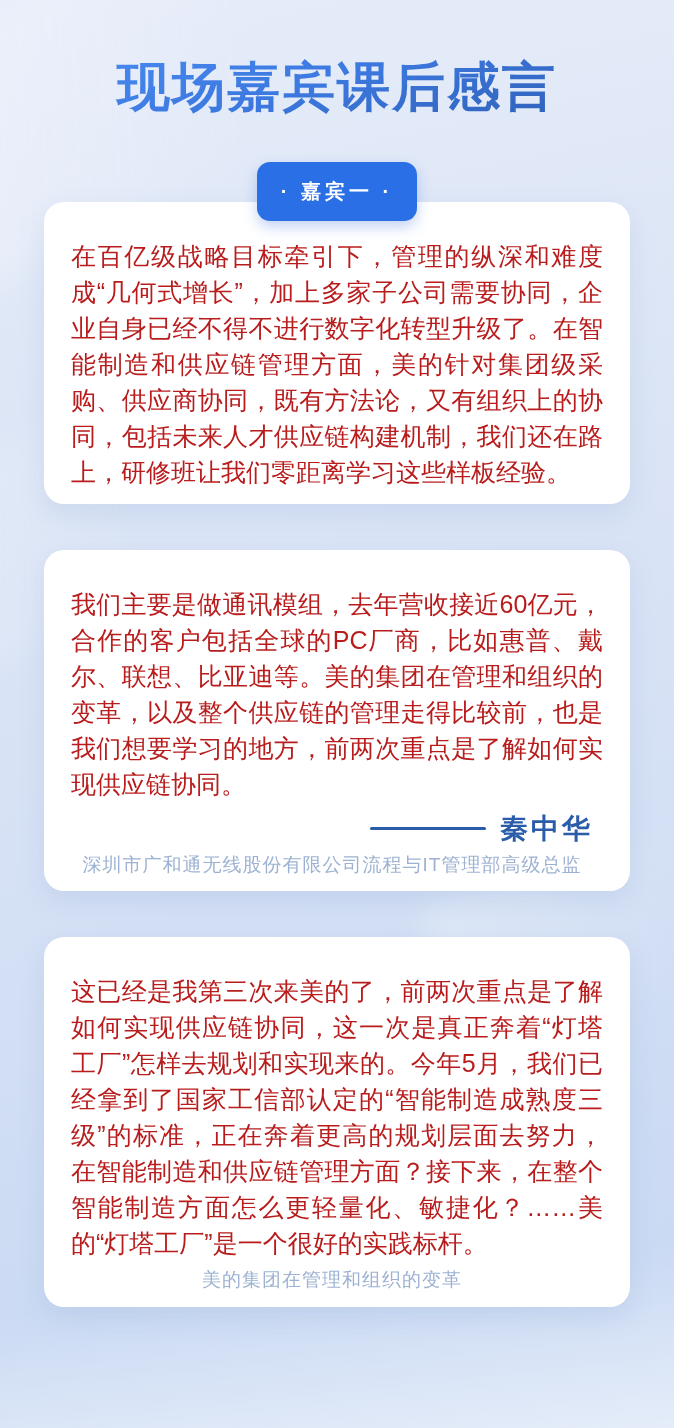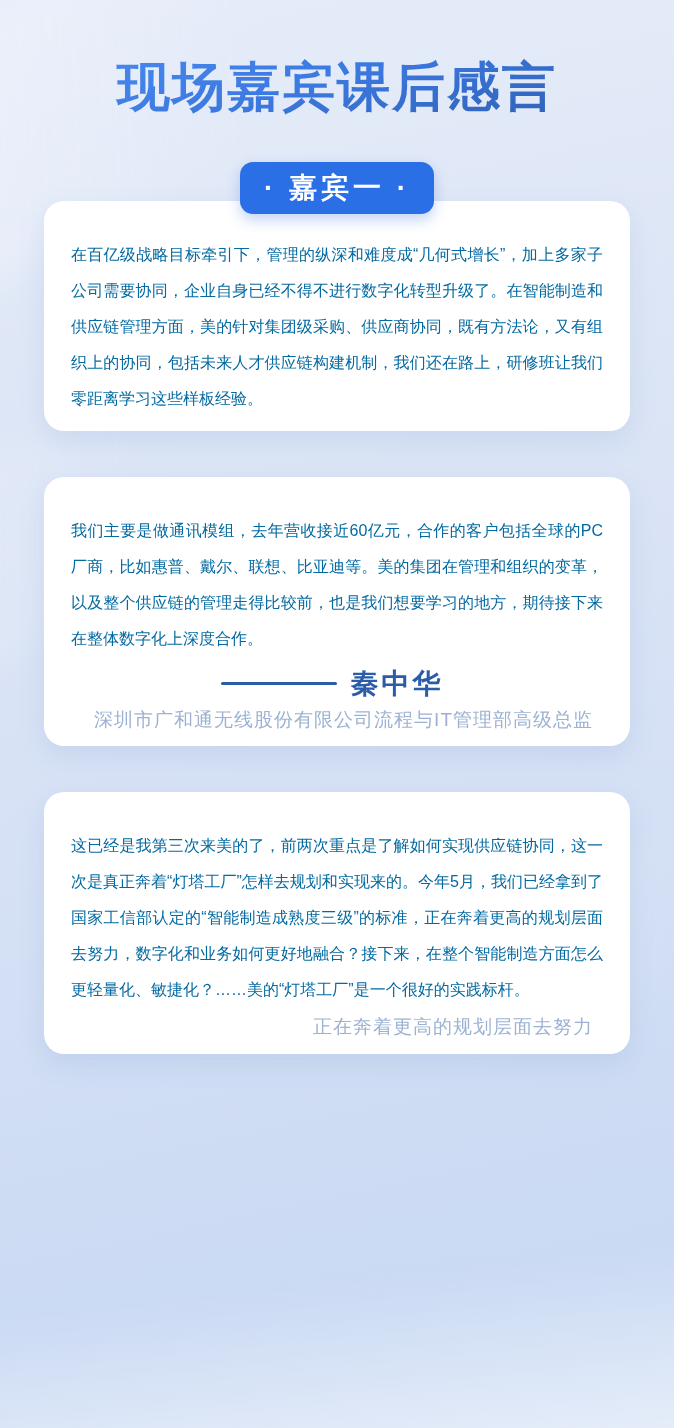--- a/index.html
+++ b/index.html
@@ -51,75 +51,75 @@
 
   .guest { position: relative; z-index: 1; text-align: center; }
   .guest.first { margin-top: 38px; }
   .guest + .guest { margin-top: 46px; }
 
   .badge {
     display: inline-block;
     position: relative;
     z-index: 2;
     margin-bottom: -26px;
-    padding: 7px 24px;
+    padding: 16px 24px;
     background: #2b6fe6;
     border-radius: 13px;
     color: #ffffff;
-    font-size: 28px;
+    font-size: 20px;
     font-weight: 700;
     letter-spacing: 4px;
     box-shadow: 0 6px 14px rgba(40, 100, 220, 0.28);
   }
 
   .card {
     position: relative;
     z-index: 1;
     margin: 0 44px;
     background: #ffffff;
     border-radius: 20px;
     padding: 36px 27px 14px;
     box-shadow: 0 10px 26px rgba(108, 140, 200, 0.16);
     text-align: left;
   }
 
   .quote {
     margin: 0;
-    font-size: 16px;
+    font-size: 25px;
     line-height: 36px;
-    color: #0369a1;
+    color: #b91c1c;
     text-align: justify;
     text-justify: inter-ideograph;
   }
 
   .sig {
     display: flex;
     align-items: center;
-    justify-content: center;
+    justify-content: flex-end;
     gap: 14px;
     margin-top: 10px;
     padding-right: 10px;
   }
   .sig .dash {
     width: 116px;
     height: 3px;
     background: #2a5caa;
     border-radius: 2px;
   }
   .sig .name {
     font-size: 28px;
     font-weight: 700;
     color: #2a5caa;
     letter-spacing: 3px;
     line-height: 1.2;
   }
   .role {
     margin: 6px 0 0;
     padding-right: 10px;
-    text-align: right;
+    text-align: center;
     font-size: 19px;
     letter-spacing: 1px;
     color: #9db2d2;
     line-height: 1.35;
   }
 </style>
 </head>
 <body>
 
 <div class="page">
@@ -135,29 +135,29 @@
     <div class="badge">
       <span>· 嘉宾一 ·</span>
     </div>
     <div class="card">
       <p class="quote">在百亿级战略目标牵引下，管理的纵深和难度成“几何式增长”，加上多家子公司需要协同，企业自身已经不得不进行数字化转型升级了。在智能制造和供应链管理方面，美的针对集团级采购、供应商协同，既有方法论，又有组织上的协同，包括未来人才供应链构建机制，我们还在路上，研修班让我们零距离学习这些样板经验。</p>
     </div>
   </section>
 
   <section class="guest">
     <div class="card">
-      <p class="quote">我们主要是做通讯模组，去年营收接近60亿元，合作的客户包括全球的PC厂商，比如惠普、戴尔、联想、比亚迪等。美的集团在管理和组织的变革，以及整个供应链的管理走得比较前，也是我们想要学习的地方，期待接下来在整体数字化上深度合作。</p>
+      <p class="quote">我们主要是做通讯模组，去年营收接近60亿元，合作的客户包括全球的PC厂商，比如惠普、戴尔、联想、比亚迪等。美的集团在管理和组织的变革，以及整个供应链的管理走得比较前，也是我们想要学习的地方，前两次重点是了解如何实现供应链协同。</p>
       <div class="sig">
         <span class="dash"></span>
         <span class="name">秦中华</span>
       </div>
       <p class="role">深圳市广和通无线股份有限公司流程与IT管理部高级总监</p>
     </div>
   </section>
 
   <section class="guest">
     <div class="card">
-      <p class="quote">这已经是我第三次来美的了，前两次重点是了解如何实现供应链协同，这一次是真正奔着“灯塔工厂”怎样去规划和实现来的。今年5月，我们已经拿到了国家工信部认定的“智能制造成熟度三级”的标准，正在奔着更高的规划层面去努力，数字化和业务如何更好地融合？接下来，在整个智能制造方面怎么更轻量化、敏捷化？……美的“灯塔工厂”是一个很好的实践标杆。</p>
-      <p class="role">正在奔着更高的规划层面去努力</p>
+      <p class="quote">这已经是我第三次来美的了，前两次重点是了解如何实现供应链协同，这一次是真正奔着“灯塔工厂”怎样去规划和实现来的。今年5月，我们已经拿到了国家工信部认定的“智能制造成熟度三级”的标准，正在奔着更高的规划层面去努力，在智能制造和供应链管理方面？接下来，在整个智能制造方面怎么更轻量化、敏捷化？……美的“灯塔工厂”是一个很好的实践标杆。</p>
+      <p class="role">美的集团在管理和组织的变革</p>
     </div>
   </section>
 
 </div>
 
 </body></html>

